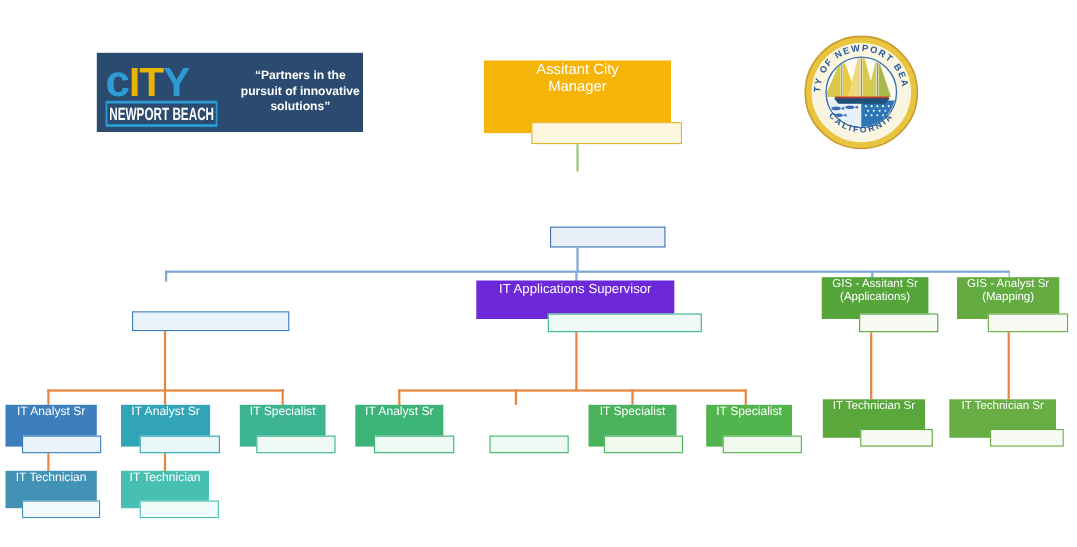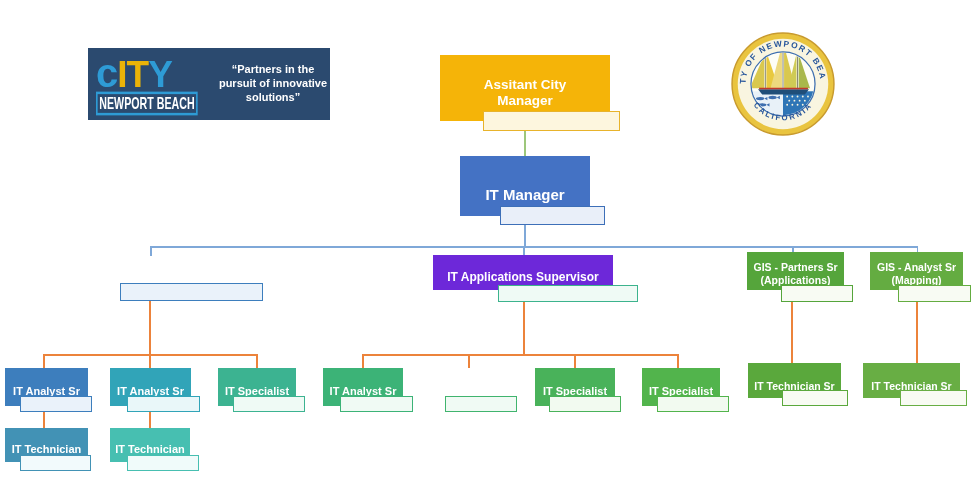--- a/index.html
+++ b/index.html
@@ -1,19 +1,19 @@
 <!DOCTYPE html>
 <html><head>
 <meta charset="utf-8">
 <style>
   html,body{margin:0;padding:0;background:#fff;font-family:"Liberation Sans",sans-serif;}
   #canvas{position:relative;width:979px;height:497px;background:#ffffff;overflow:hidden;}
 
-  .node{position:absolute;display:flex;align-items:flex-end;justify-content:center;
-        color:#fff;font-weight:bold;text-align:center;z-index:2;line-height:1.18;}
+  .node{position:absolute;display:flex;align-items:flex-start;justify-content:center;
+        color:#fff;font-weight:normal;text-align:center;z-index:2;line-height:1.18;}
   .tag{position:absolute;z-index:3;box-sizing:border-box;}
   .line{position:absolute;z-index:1;}
 
   
   .logo{position:absolute;left:88px;top:48px;width:242px;height:72px;background:#2B4A6F;
         display:flex;align-items:center;z-index:2;}
   .logo-left{margin-left:8px;width:118px;}
   .logo-word{line-height:0.9;letter-spacing:-1px;}
   .lw-c{color:#2E9BD5;font-weight:bold;font-size:40px;}
   .lw-it{color:#eab308;font-weight:bold;font-size:37px;}
@@ -126,34 +126,31 @@
   <div class="line" style="left:677px;top:354px;width:2px;height:14px;background:#EC833B;"></div>
 
   <div class="line" style="left:791px;top:300px;width:2px;height:63px;background:#EC833B;"></div>
   <div class="line" style="left:916px;top:300px;width:2px;height:63px;background:#EC833B;"></div>
 
   <div class="node" style="left:440px;top:55px;width:170px;height:66px;background:#F5B408;font-size:13.5px;padding-bottom:12px;box-sizing:border-box;">
     <span style="max-width:112px;">Assitant City Manager</span>
   </div>
   <div class="tag" style="left:483px;top:111px;width:137px;height:20px;background:#FDF6DE;border:1px solid #E8B32B;"></div>
 
-  <div class="node" style="left:460px;top:156px;width:130px;height:60px;background:#4472C4;font-size:15px;padding-bottom:12px;box-sizing:border-box;">
-    <span>IT Manager</span>
-  </div>
   <div class="tag" style="left:500px;top:206px;width:105px;height:19px;background:#E9EFF9;border:1px solid #3D6FB8;"></div>
 
   <div class="tag" style="left:120px;top:283px;width:143px;height:18px;background:#EAF2FA;border:1px solid #3D7EBD;"></div>
 
   <div class="node" style="left:433px;top:255px;width:180px;height:35px;background:#6d28d9;font-size:12px;padding-bottom:6px;box-sizing:border-box;">
     <span>IT Applications Supervisor</span>
   </div>
   <div class="tag" style="left:498px;top:285px;width:140px;height:17px;background:#EFFAF5;border:1px solid #3CB38D;"></div>
 
   <div class="node" style="left:747px;top:252px;width:97px;height:38px;background:#55A53B;font-size:10.5px;padding-bottom:4px;box-sizing:border-box;">
-    <span>GIS - Partners Sr (Applications)</span>
+    <span>GIS - Assitant Sr (Applications)</span>
   </div>
   <div class="tag" style="left:781px;top:285px;width:72px;height:17px;background:#F8FBF3;border:1px solid #55A53B;"></div>
 
   <div class="node" style="left:870px;top:252px;width:93px;height:38px;background:#64AC41;font-size:10.5px;padding-bottom:4px;box-sizing:border-box;">
     <span>GIS - Analyst Sr (Mapping)</span>
   </div>
   <div class="tag" style="left:898px;top:285px;width:73px;height:17px;background:#F8FBF3;border:1px solid #64AC41;"></div>
 
   <div class="node" style="left:5px;top:368px;width:83px;height:38px;background:#3D7EBD;font-size:11px;padding-bottom:8px;box-sizing:border-box;">
     <span>IT Analyst Sr</span>

